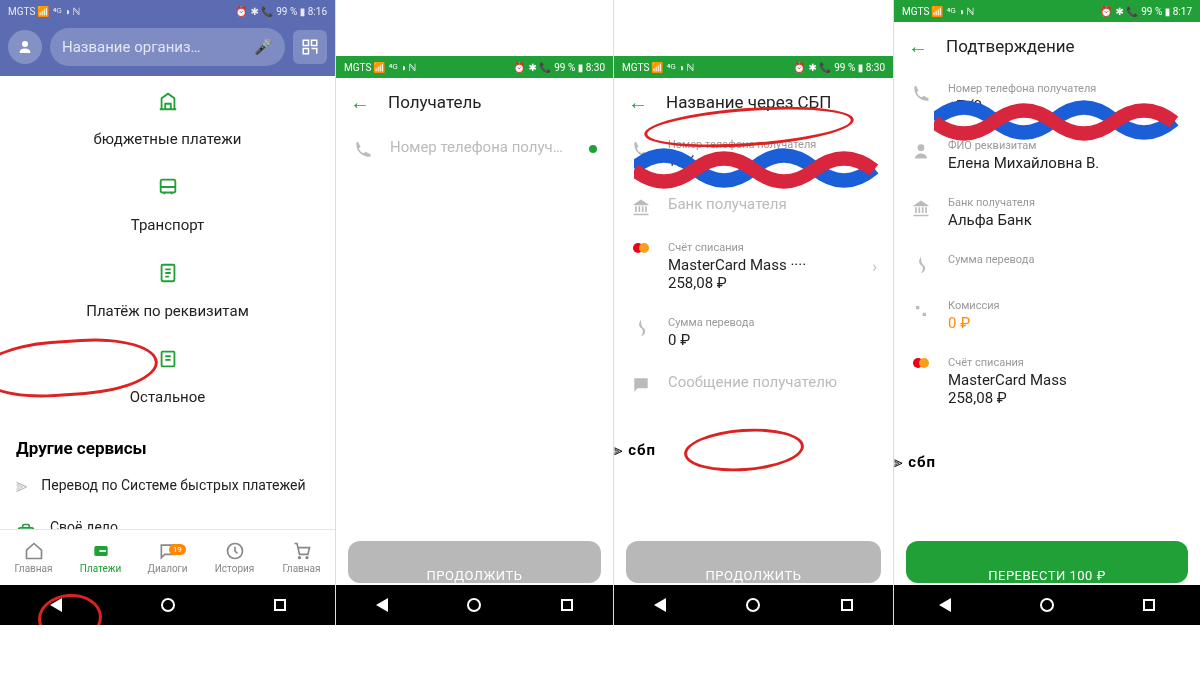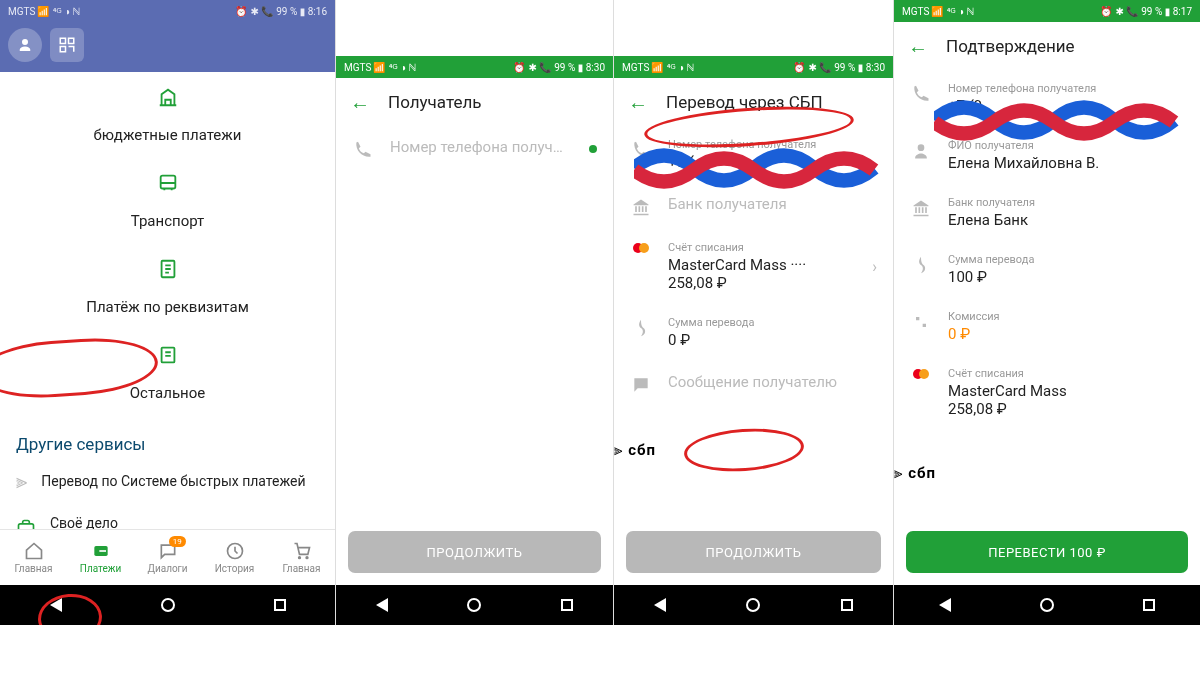--- a/index.html
+++ b/index.html
@@ -20,31 +20,31 @@
   .s1-header { background: #5b6cb2; padding: 6px 8px 10px; display: flex; align-items: center; gap: 8px; }
   .avatar { width: 34px; height: 34px; border-radius: 50%; background: rgba(255,255,255,.25); display:flex; align-items:center; justify-content:center; }
   .avatar svg { width:18px; height:18px; fill:#fff; }
   .search-pill { flex:1; background: rgba(255,255,255,.22); border-radius: 20px; height: 38px; display:flex; align-items:center; padding:0 12px; color:#e3e6f3; font-size:15px; gap:8px; }
   .qr-box { width:34px; height:34px; border-radius:6px; background: rgba(255,255,255,.22); display:flex; align-items:center; justify-content:center; }
 
   .list { flex:1; overflow:hidden; }
   .cat-row { display:flex; align-items:center; gap:18px; padding: 14px 16px; font-size:15px; color:#222;flex-direction:column; }
   .cat-icon { width:22px; color:#21a038; display:flex; }
   .cat-icon svg { width:22px; height:22px; stroke:#21a038; fill:none; stroke-width:2; }
-  .section-h { padding: 18px 16px 4px; font-size:17px; font-weight:400; color:#0c4a6e; }
+  .section-h { padding: 18px 16px 4px; font-size:17px; font-weight:700; color:#000000; }
   .sbp-row { display:flex; align-items:center; gap:14px; padding:10px 16px; font-size:14px; color:#222; line-height:1.3; }
   .sbp-row .sbp-ic { color:#bbb; font-size:20px; }
   .sub { font-size:12px; color:#0c4a6e; }
 
   
   .tabs { height:56px; border-top:1px solid #e5e5e5; display:flex; background:#fff; }
   .tab { flex:1; display:flex; flex-direction:column; align-items:center; justify-content:center; font-size:10px; color:#888; gap:2px; position:relative; }
   .tab.active { color:#21a038; }
   .tab svg { width:20px; height:20px; }
-  .badge { position:absolute; top:6px; left:52%; background:#ff8a00; color:#fff; border-radius:8px; font-size:8px; padding:1px 4px; }
+  .badge { position:absolute; top:14px; left:52%; background:#ff8a00; color:#fff; border-radius:8px; font-size:8px; padding:1px 4px; }
 
   
   .navbar { height:40px; background:#000; display:flex; align-items:center; justify-content:space-around; }
   .navbar span { color:#fff; font-size:14px; }
   .nav-tri { width:0; height:0; border-top:7px solid transparent; border-bottom:7px solid transparent; border-right:12px solid #fff; }
   .nav-circ { width:14px; height:14px; border:2px solid #fff; border-radius:50%; }
   .nav-sq { width:12px; height:12px; border:2px solid #fff; }
 
   
   .appbar { height:48px; display:flex; align-items:center; gap:18px; padding:0 14px; font-size:17px; color:#222; }
@@ -59,21 +59,21 @@
   .fvalue { font-size:15px; color:#222; }
   .fplace { font-size:15px; color:#bbb; }
   .chev { color:#bbb; align-self:center; }
 
   .dot-green { width:8px; height:8px; border-radius:50%; background:#21a038; align-self:center; }
   .mc { display:inline-flex; gap:-4px; }
   .mc i { width:10px; height:10px; border-radius:50%; display:inline-block; }
   .mc i:first-child { background:#eb001b; }
   .mc i:last-child { background:#f79e1b; margin-left:-4px; }
 
-  .cta { margin:12px 12px; height:42px; border-radius:7px; display:flex; align-items:center; justify-content:center; font-size:13px; letter-spacing:.5px; color:#fff; }
+  .cta { margin:2px 12px; height:42px; border-radius:12px; display:flex; align-items:flex-end; justify-content:center; font-size:13px; letter-spacing:.5px; color:#fff; }
   .cta.gray { background:#b8b8b8; }
   .cta.green { background:#21a038; }
   .sbp-logo { text-align:left; color:#000000; font-size:15px; letter-spacing:1px; padding:6px 0;margin-top:28px; }
   .sbp-logo b { font-weight:700; }
 
   
   .circle { position:absolute; border:3px solid #d22; border-radius:50%; transform:rotate(-4deg); pointer-events:none; }
   .circle.c1 { width:180px; height:56px; left:-22px; top:340px; border-radius:50% / 60%; }
   .circle.c2 { width:64px; height:48px; left:38px; top:594px; }
   .circle.c3 { width:210px; height:38px; left:30px; top:30px; }
@@ -92,20 +92,24 @@
 <div class="pane p1">
   <div class="status blue">
     <span class="left">MGTS 📶 ⁴ᴳ ◑ ℕ</span>
     <span class="right">⏰ ✱ 📞 99 % ▮ 8:16</span>
   </div>
   <div class="s1-header">
     <div class="avatar">
       <svg viewBox="0 0 24 24">
           <path d="M12 12a4 4 0 100-8 4 4 0 000 8zm0 2c-4 0-7 2-7 4v2h14v-2c0-2-3-4-7-4z"></path>
         </svg>
+    </div>
+    <div class="search-pill">
+      <span>Название организ…</span>
+      <span style="margin-left:auto">🎤</span>
     </div>
     <div class="qr-box">
       <svg width="18" height="18" viewBox="0 0 24 24" fill="none" stroke="#fff" stroke-width="2">
           <rect x="3" y="3" width="7" height="7"></rect>
           <rect x="14" y="3" width="7" height="7"></rect>
           <rect x="3" y="14" width="7" height="7"></rect>
           <path d="M14 14h7v7"></path>
         </svg>
     </div>
   </div>
@@ -246,21 +250,21 @@
 </div>
 
 <div class="pane p3">
   <div style="height:56px"></div>
   <div class="status green">
     <span class="left">MGTS 📶 ⁴ᴳ ◑ ℕ</span>
     <span class="right">⏰ ✱ 📞 99 % ▮ 8:30</span>
   </div>
   <div class="appbar" style="position:relative">
     <span class="back">←</span>
-    <span>Перевод через СБП</span>
+    <span>Название через СБП</span>
     <span class="circle c3"></span>
   </div>
 
   <div class="frow">
     <span class="ficon">
         <svg viewBox="0 0 24 24">
           <path d="M6 2l3 6-2 2c1 3 3 5 6 6l2-2 6 3v3c-10 1-18-7-17-17z"></path>
         </svg>
       </span>
     <div class="fbody">
@@ -356,44 +360,43 @@
       <div class="fvalue">+7 (9</div>
     </div>
   </div>
   <div class="frow">
     <span class="ficon">
         <svg viewBox="0 0 24 24">
           <path d="M12 12a4 4 0 100-8 4 4 0 000 8zm-7 8c0-3 4-5 7-5s7 2 7 5v1H5z"></path>
         </svg>
       </span>
     <div class="fbody">
-      <div class="flabel">ФИО получателя</div>
+      <div class="flabel">ФИО реквизитам</div>
       <div class="fvalue">Елена Михайловна В.</div>
     </div>
   </div>
   <div class="frow">
     <span class="ficon">
         <svg viewBox="0 0 24 24">
           <path d="M3 9l9-6 9 6v1H3zM5 11h2v7H5zm4 0h2v7H9zm4 0h2v7h-2zm4 0h2v7h-2zM3 20h18v2H3z"></path>
         </svg>
       </span>
     <div class="fbody">
       <div class="flabel">Банк получателя</div>
-      <div class="fvalue">Елена Банк</div>
+      <div class="fvalue">Альфа Банк</div>
     </div>
   </div>
   <div class="frow">
     <span class="ficon">
         <svg viewBox="0 0 24 24">
           <path d="M12 2C9 6 9 10 12 12s3 6 0 10c6-2 6-8 3-10s-3-8-3-10z"></path>
         </svg>
       </span>
     <div class="fbody">
       <div class="flabel">Сумма перевода</div>
-      <div class="fvalue">100 ₽</div>
     </div>
   </div>
   <div class="frow">
     <span class="ficon">
         <svg viewBox="0 0 24 24">
           <path d="M6 6h4v4H6zM14 14h4v4h-4zM18 6L6 18"></path>
         </svg>
       </span>
     <div class="fbody">
       <div class="flabel">Комиссия</div>

